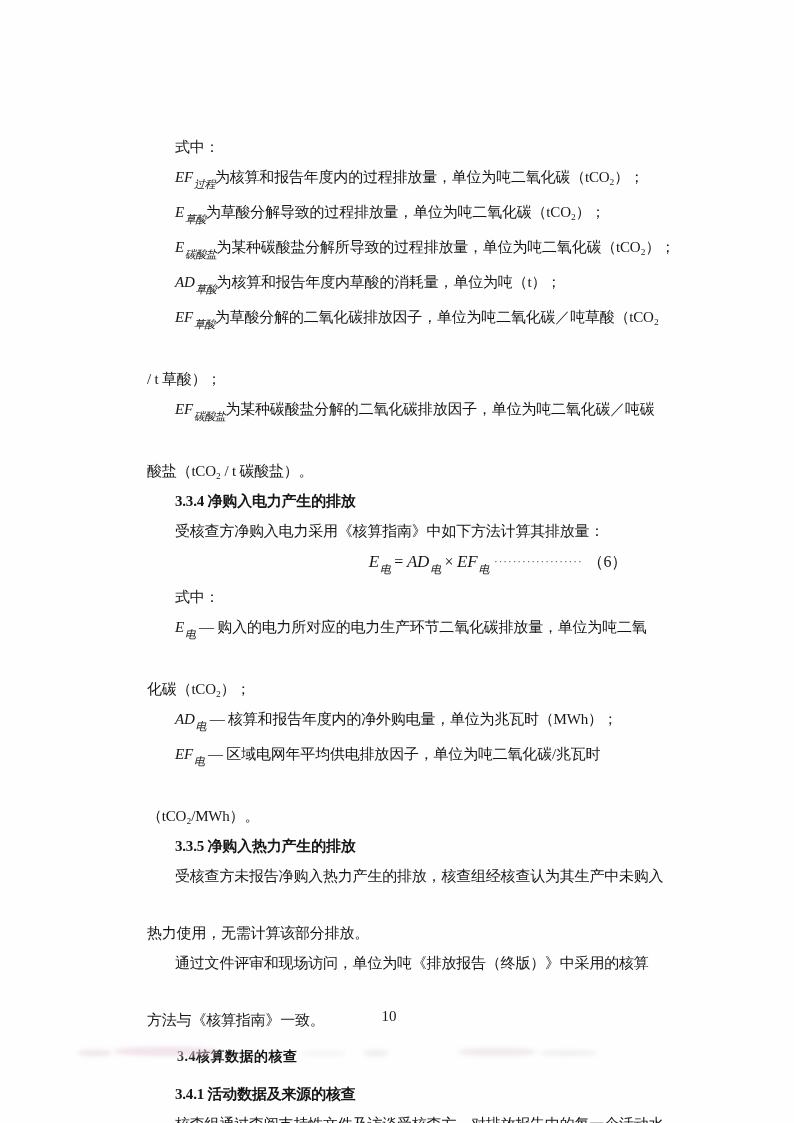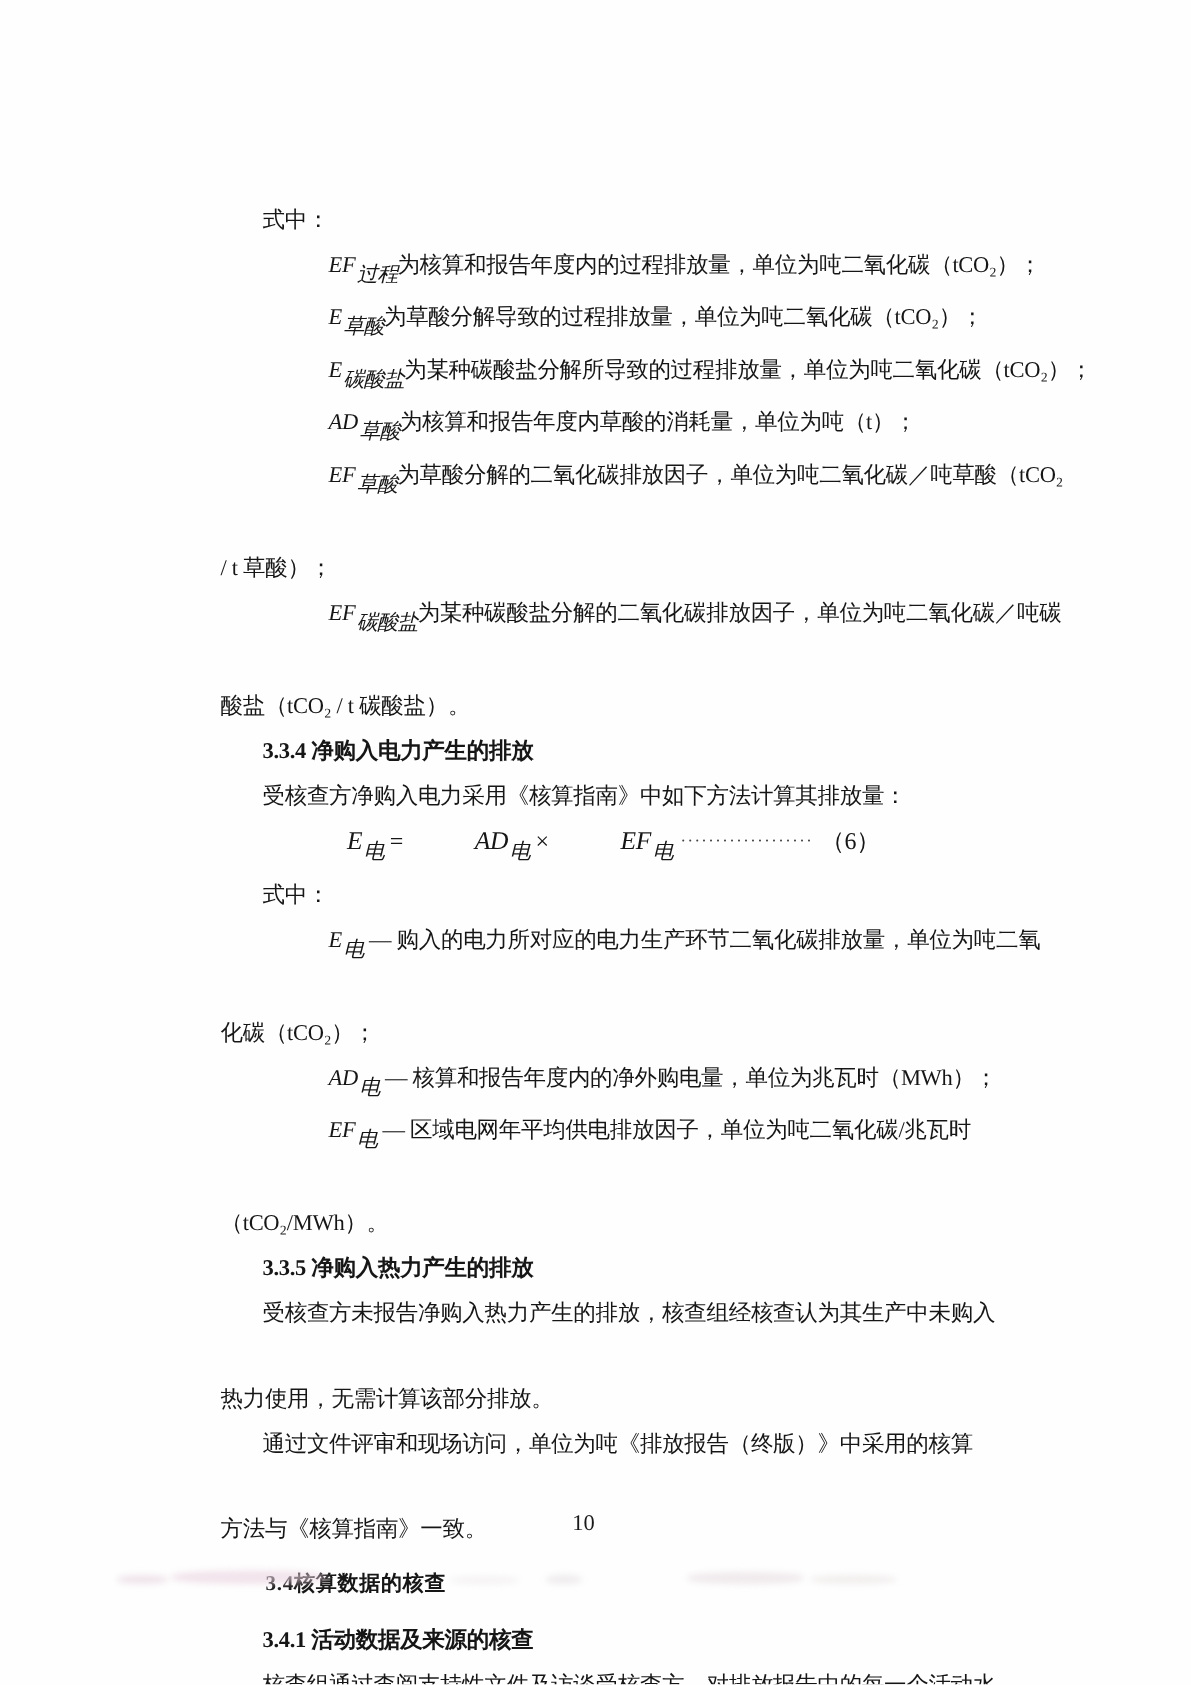--- a/index.html
+++ b/index.html
@@ -9,23 +9,23 @@
     font-family:"Liberation Serif","DejaVu Serif",serif;
     color:#161616;
   }
   .content{position:absolute;left:147px;top:132px;width:516px;}
   .line{font-size:15px;line-height:30px;letter-spacing:-0.2px;white-space:nowrap;}
   .indent{padding-left:28px;}
   .flush{padding-left:0;margin-top:27px;}
   .gap-top{margin-top:9px;}
   .subheading{padding-left:28px;font-weight:bold;}
   .heading{font-size:14px;line-height:32px;margin:6px 0;font-weight:bold;padding-left:30px;letter-spacing:0.5px;}
-  .formula{text-align:center;margin-right:36px;font-size:16px;}
-  .var i{font-style:italic;font-weight:500;margin-left:44px;}
-  .var sub{font-size:14px;font-style:italic;letter-spacing:-0.5px;position:relative;top:2px;left:1px;margin-right:1px;}
+  .formula{text-align:right;margin-right:36px;font-size:16px;}
+  .var i{font-style:italic;font-weight:500;}
+  .var sub{font-size:11px;font-style:italic;letter-spacing:-0.5px;position:relative;top:2px;left:1px;margin-right:1px;}
   .formula .var i{font-size:17px;}
   .dots{font-size:11px;letter-spacing:1px;color:#444;vertical-align:2px;margin:0 5px;}
   .page-number{position:absolute;left:0;right:16px;top:1008px;text-align:center;font-size:15px;color:#1a1a1a;}
   .smudge{position:absolute;filter:blur(2px);border-radius:45%;}
   .sm1{left:78px;top:1050px;width:34px;height:6px;background:rgba(228,208,220,0.55);}
   .sm2{left:114px;top:1047px;width:104px;height:9px;background:rgba(233,210,224,0.6);}
   .sm3{left:300px;top:1051px;width:46px;height:5px;background:rgba(230,220,226,0.35);}
   .sm4{left:364px;top:1050px;width:24px;height:6px;background:rgba(222,214,220,0.45);}
   .sm5{left:458px;top:1048px;width:78px;height:8px;background:rgba(228,216,222,0.5);}
   .sm6{left:540px;top:1050px;width:58px;height:6px;background:rgba(224,218,216,0.4);}

